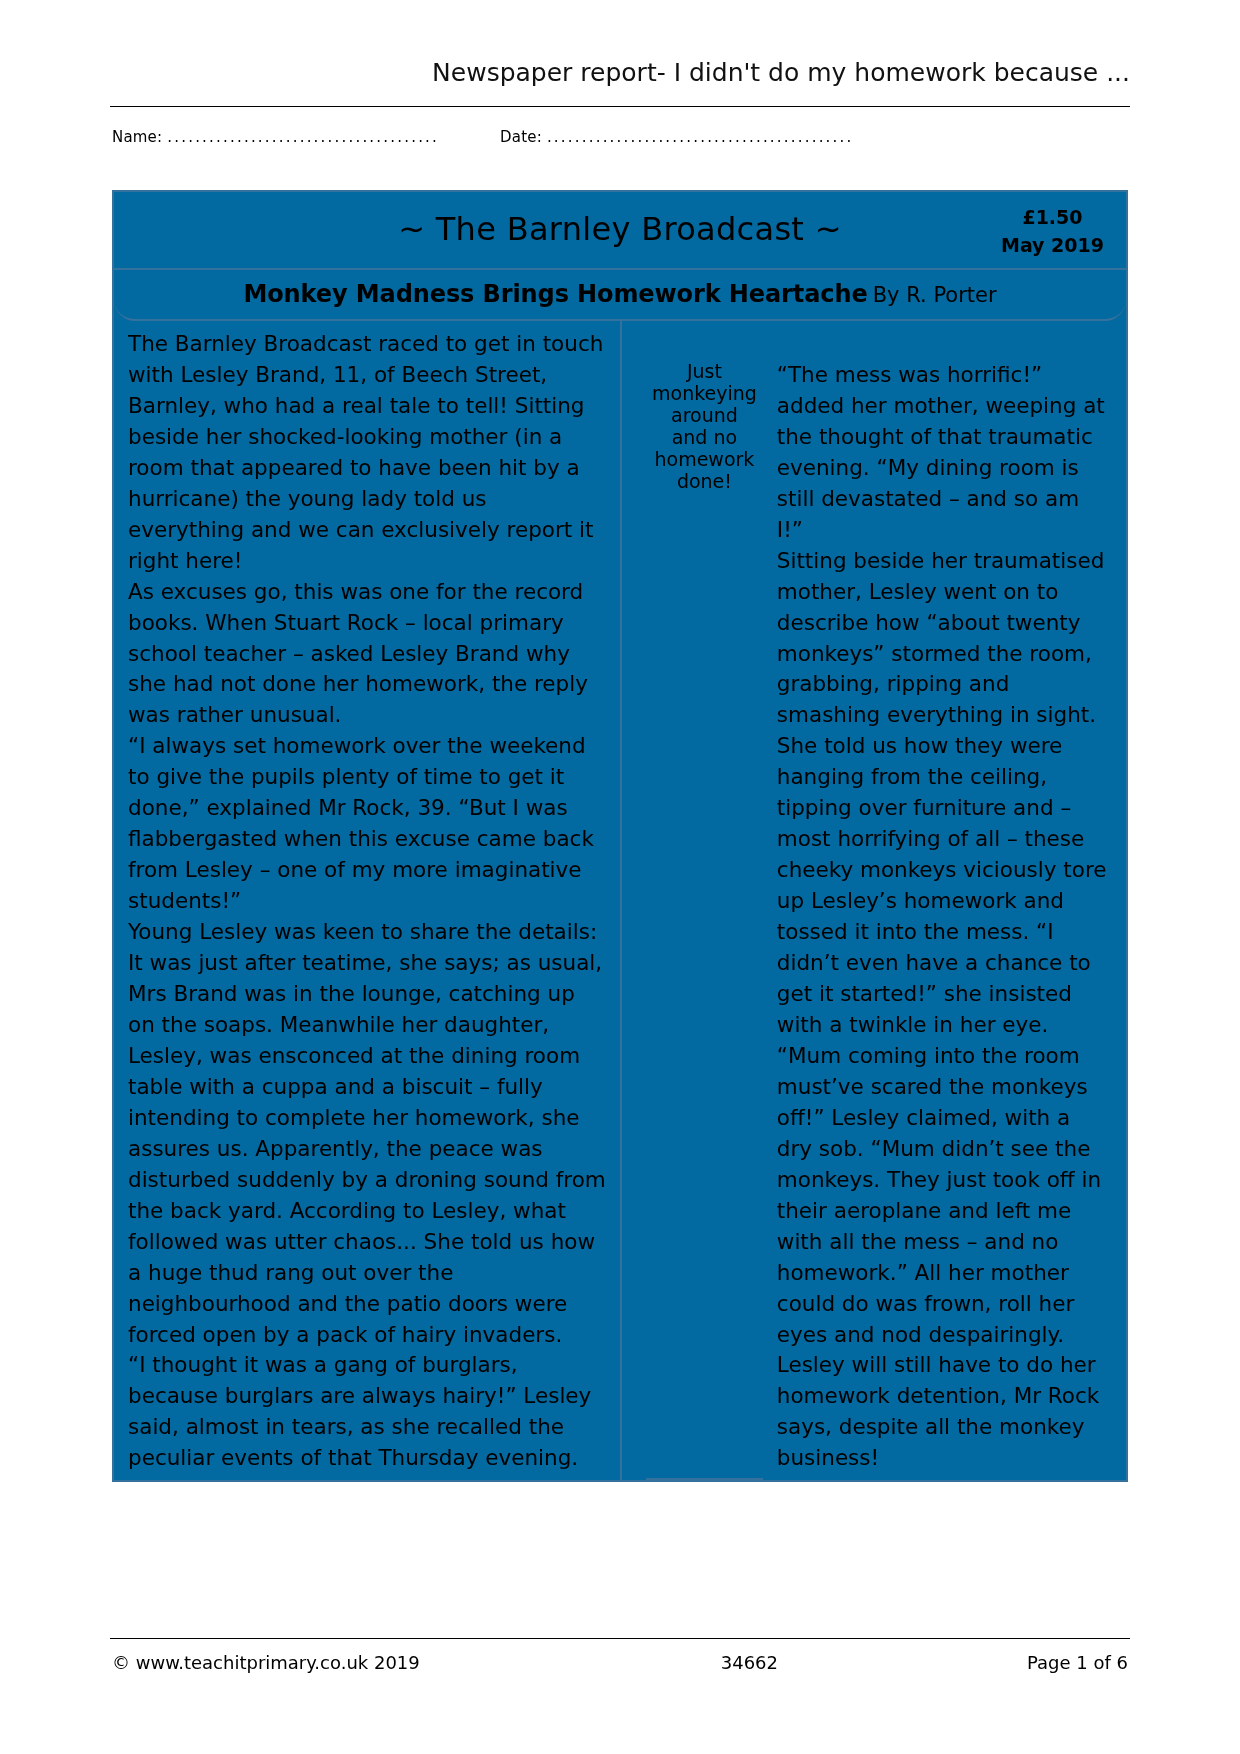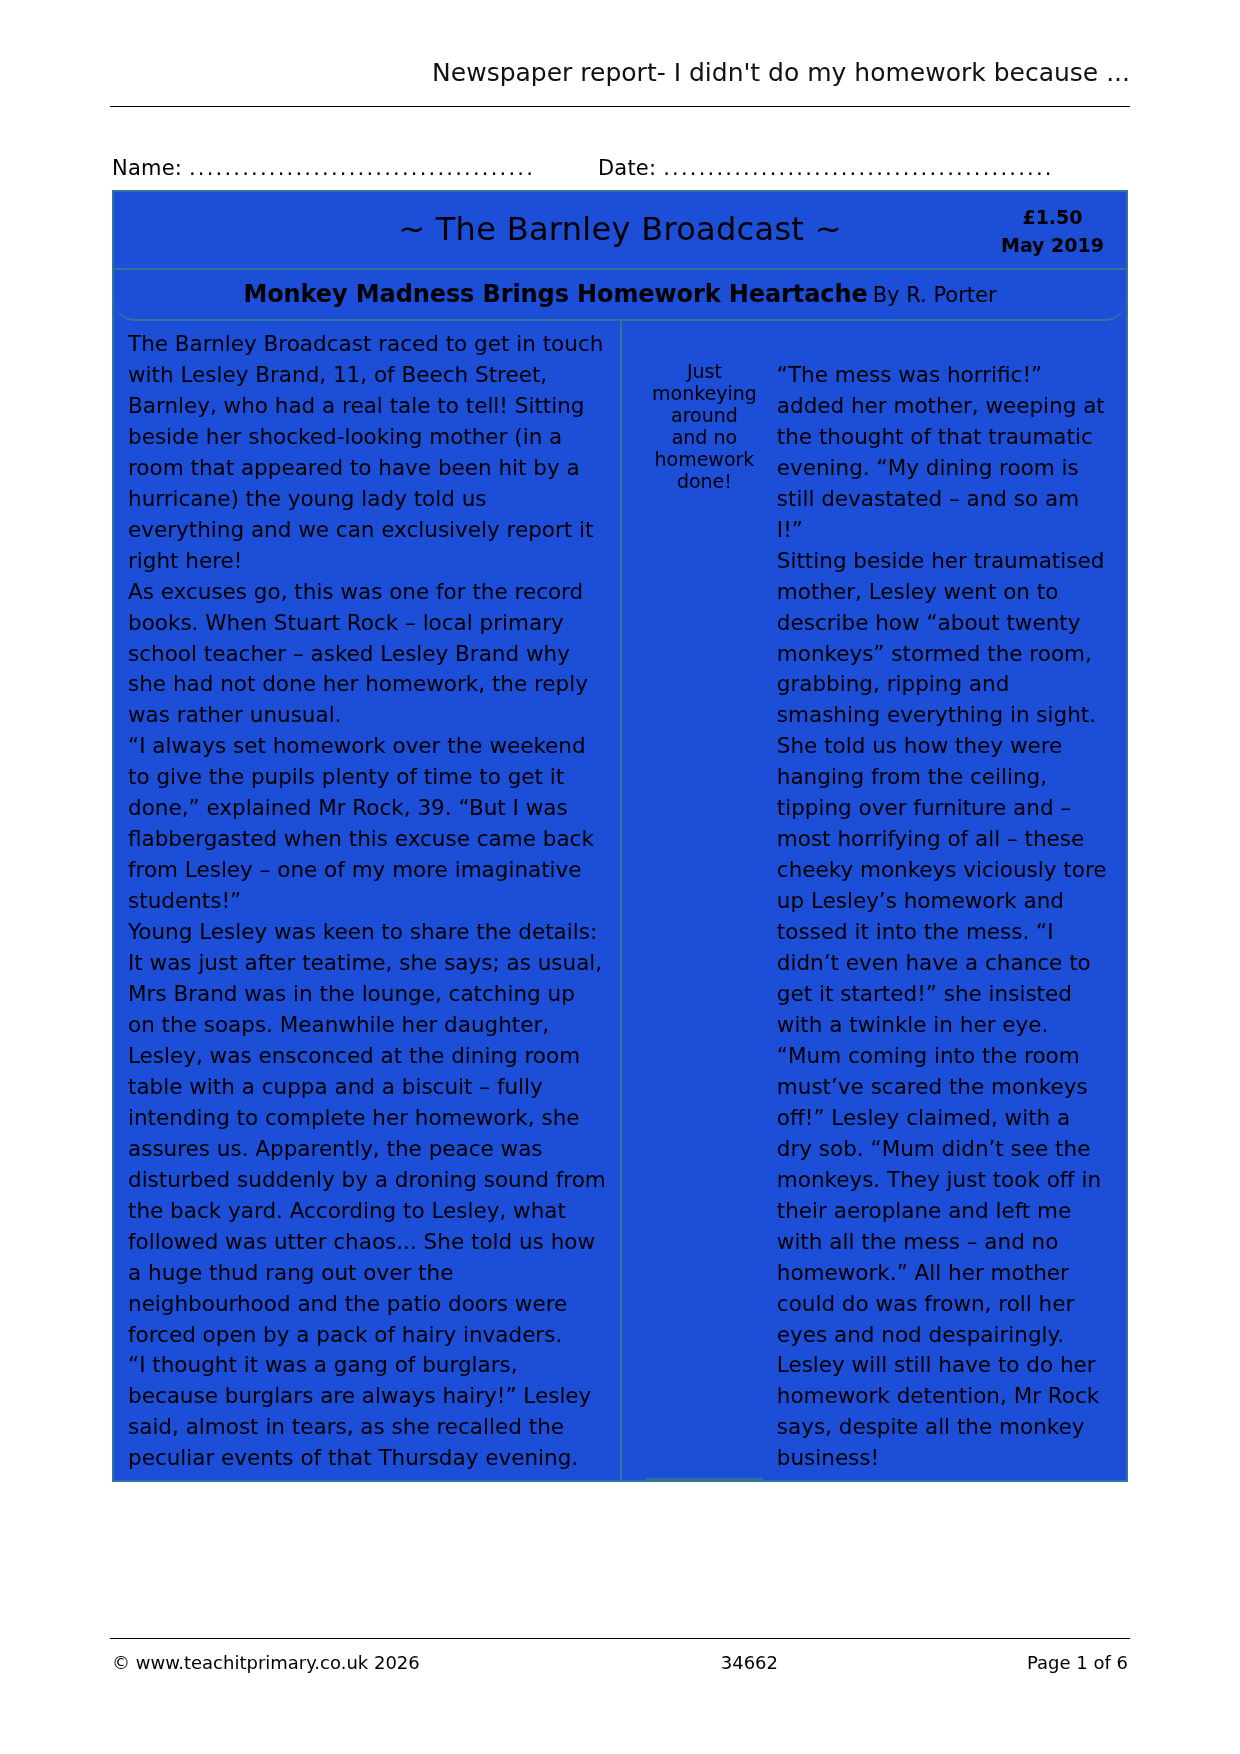--- a/index.html
+++ b/index.html
@@ -42,36 +42,35 @@
     height: 1px;
     background: #000;
   }
 
   
   .namedate {
     position: absolute;
     left: 112px;
     top: 128px;
     width: 1020px;
-    font-size: 21px;
+    font-size: 15px;
     letter-spacing: 0.2px;
-    margin-top: 28px;
   }
   .namedate .dots { letter-spacing: 2.2px; }
   .namedate .date-group { margin-left: 56px; }
 
   
   .paper {
     position: absolute;
     left: 112px;
     top: 190px;
     width: 1016px;
     border: 2px solid #35719d;
     box-sizing: border-box;
-    background: #1d4ed8;
+    background: #0369a1;
   }
 
   .masthead {
     position: relative;
     height: 78px;
     border-bottom: 2px solid #35719d;
     box-sizing: border-box;
   }
   .masthead-title {
     position: absolute;
@@ -307,18 +306,18 @@
           <p>“Mum coming into the room must’ve scared the monkeys off!” Lesley claimed, with a dry sob. “Mum didn’t see the monkeys. They just took off in their aeroplane and left me with all the mess – and no homework.” All her mother could do was frown, roll her eyes and nod despairingly.</p>
           <p>Lesley will still have to do her homework detention, Mr Rock says, despite all the monkey business!</p>
         </div>
 
       </div>
     </div>
   </div>
 
   <div class="footer-rule"></div>
   <div class="footer">
-    <span>© www.teachitprimary.co.uk 2026</span>
+    <span>© www.teachitprimary.co.uk 2019</span>
     <span class="mid">34662</span>
     <span>Page 1 of 6</span>
   </div>
 
 </div>
 
 </body></html>

